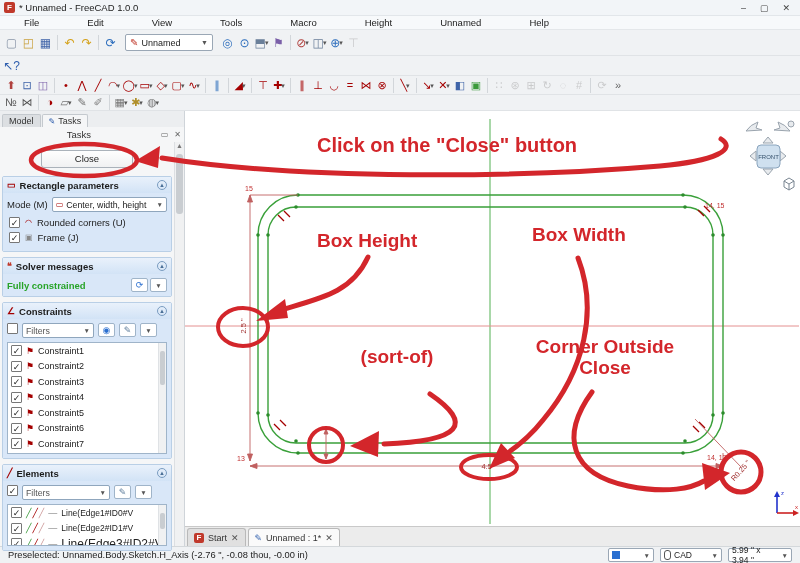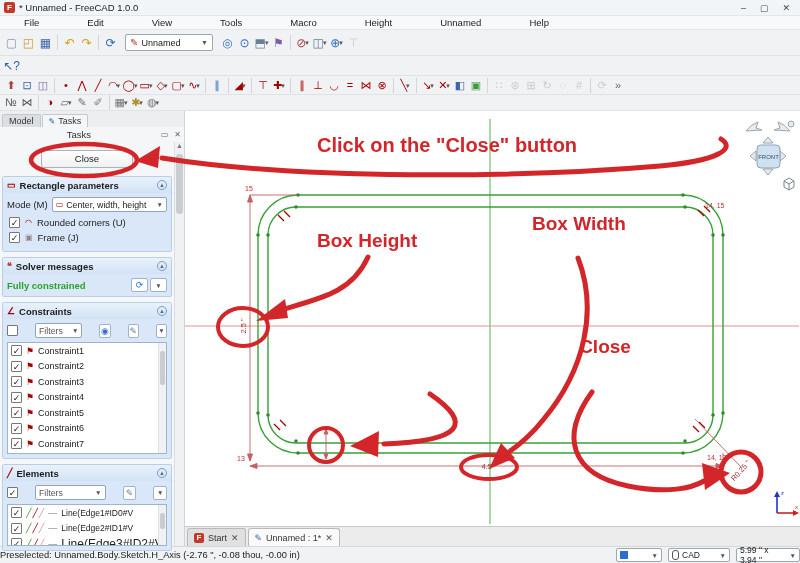--- a/index.html
+++ b/index.html
@@ -42,35 +42,35 @@
   .sec-h .chev{margin-left:auto;width:10px;height:10px;border:1px solid #7a9cc0;border-radius:50%;font-size:6px;color:#4a6f96;display:flex;align-items:center;justify-content:center;}
   .sec-b{background:#d9e7f8;padding:4px;}
   .formrow{display:flex;align-items:center;gap:4px;font-size:9.5px;color:#222;margin-bottom:5px;}
   .combo{height:15px;background:#fff;border:1px solid #8fa6bd;border-radius:2px;display:flex;align-items:center;gap:3px;padding:0 3px;font-size:8.8px;color:#222;}
   .combo .dd{margin-left:auto;font-size:6.5px;color:#555;}
   .cb{width:11px;height:11px;background:#fff;border:1px solid #777;border-radius:1px;font-size:9px;line-height:10px;text-align:center;color:#222;flex:none;}
   .chkrow{display:flex;align-items:center;gap:5px;font-size:9.5px;color:#222;margin:4px 2px;}
   .solver-row{display:flex;align-items:center;}
   .status-green{font-size:9.5px;font-weight:bold;color:#28a428;}
   .mini-btn{width:17px;height:14px;background:#fff;border:1px solid #9fb4c9;border-radius:2px;display:inline-flex;align-items:center;justify-content:center;font-size:9px;}
-  .filterrow{display:flex;align-items:center;gap:17px;margin-bottom:4px;}
+  .filterrow{display:flex;align-items:flex-start;gap:4px;margin-bottom:4px;}
   .list{background:#fff;border:1px solid #9fb4c9;position:relative;overflow:hidden;}
   .lrow{display:flex;align-items:center;gap:4px;height:15.5px;padding-left:3px;font-size:9px;color:#222;}
   .lrow .fic{color:#a40000;font-size:9px;}
   .ivscroll{position:absolute;top:0;bottom:0;right:0;width:8px;background:#f0f1f2;border-left:1px solid #dfe2e5;}
   .ivscroll .thumb{position:absolute;top:8px;left:1px;width:5px;height:34px;background:#c9cdd1;border-radius:2px;}
   .lineglyphs{display:flex;gap:1px;font-size:9px;}
   
   .viewport{flex:1;position:relative;background:#fff;}
   .doctabs{position:absolute;left:0;right:0;bottom:0;height:20px;background:#ececec;border-top:1px solid #c9c9c9;display:flex;align-items:flex-end;padding-left:2px;gap:2px;}
   .dtab{height:18px;display:flex;align-items:center;gap:4px;font-size:9px;color:#333;border:1px solid #b9b9b9;border-bottom:none;border-radius:3px 3px 0 0;padding:0 6px;background:#e0e0e0;}
   .dtab.active{background:#fafafa;}
   .dtab .x{font-size:9px;color:#555;}
   
-  .statusbar{height:17px;background:#f0f2f4;border-top:1px solid #d4d8db;display:flex;align-items:center;font-size:9.3px;color:#222;padding:0 0;gap:6px;}
+  .statusbar{height:17px;background:#f0f2f4;border-top:1px solid #d4d8db;display:flex;align-items:center;font-size:9.3px;color:#222;padding:0 8px;gap:6px;}
   .sb-right{margin-left:auto;display:flex;gap:6px;align-items:center;}
   .sbc{height:14px;background:#fff;border:1px solid #9aa7b5;border-radius:2px;display:flex;align-items:center;gap:3px;padding:0 3px;font-size:8.5px;color:#222;}
   .sbc .dd{font-size:6.5px;color:#555;}
   .bluesq{width:8px;height:8px;background:#2a6fd0;}
   .mouse{width:7px;height:10px;border:1px solid #555;border-radius:3px;}
   
   #anno-svg{position:absolute;left:0;top:0;pointer-events:none;z-index:40;}
   .anno-text{position:absolute;z-index:41;color:#d3262b;font-weight:bold;font-size:19px;line-height:21px;pointer-events:none;white-space:pre;}
   #t1{font-size:20px;}
   .anno-center{text-align:center;white-space:normal;}
@@ -663,18 +663,20 @@
     <polygon points="135,161 160,146 158,168"></polygon>
     <polygon points="256,321 285,299 288,318"></polygon>
     <polygon points="489,469 501,443 515,458"></polygon>
     <polygon points="350,446 379,431 378,457"></polygon>
     <polygon points="730,473 702,463 705,490"></polygon>
   </g>
 </svg>
 
 <div class="anno-text" id="t1" style="left:317px;top:135px;">Click on the "Close" button</div>
 <div class="anno-text" style="left:317px;top:230px;">Box Height</div>
-<div class="anno-text" style="left:532px;top:213px;">Box Width</div>
+<div class="anno-text" style="left:532px;top:224px;">Box Width</div>
 <div class="anno-text anno-center" style="left:334px;top:346px;width:126px;">
+  <div>(sort-of)</div>
 </div>
 <div class="anno-text anno-center" style="left:530px;top:336px;width:150px;">
+  <div>Corner Outside</div>
   <div>Close</div>
 </div>
 
 </body></html>

